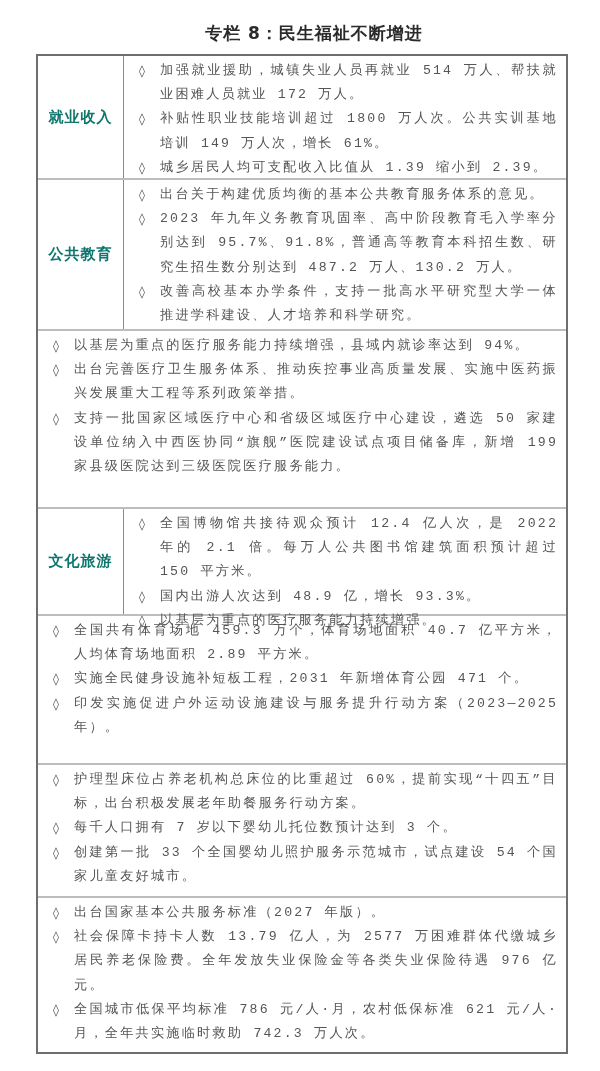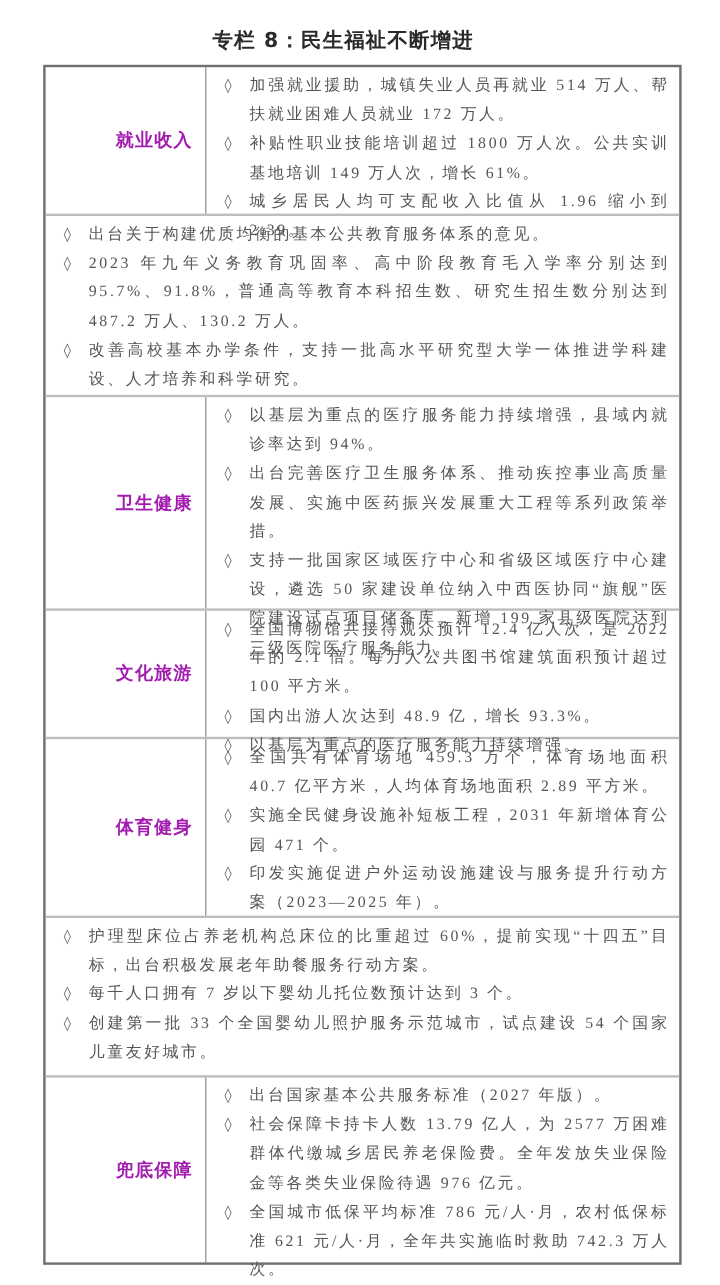--- a/index.html
+++ b/index.html
@@ -1,42 +1,42 @@
 <!DOCTYPE html>
 <html><head>
 <meta charset="utf-8">
 <style>
   html, body { margin: 0; padding: 0; background: #ffffff; }
   body { width: 600px; height: 1071px; position: relative; overflow: hidden; }
   .title {
     position: absolute; left: 0; top: 22px; width: 572px; text-align: center;
     font-family: "DejaVu Sans", sans-serif; font-weight: bold; font-size: 17px;
-    color: #2a2a2a; letter-spacing: 1px;
+    color: #2a2a2a; letter-spacing: 1px; padding-left: 28px;
   }
   .tbl {
     position: absolute; left: 36px; top: 54px; width: 532px;
     border: 2px solid #6e6e6e; box-sizing: border-box;
   }
   .row { display: flex; border-top: 2px solid #bdbdbd; box-sizing: border-box; }
   .row:first-child { border-top: none; }
   .cat {
     width: 85px; flex: 0 0 85px; border-right: 1.5px solid #8a8a8a;
     display: flex; align-items: center; justify-content: center;
     font-family: "DejaVu Sans", sans-serif; font-weight: bold; font-size: 15px;
-    color: #a21caf; letter-spacing: 1px; padding-left: 48px;
+    color: #0f766e; letter-spacing: 1px;
   }
   .items { flex: 1; padding: 3px 8px 3px 0; box-sizing: border-box; }
   .item { display: flex; align-items: flex-start; }
   .bullet {
     flex: 0 0 36px; width: 36px; text-align: center;
     font-family: "DejaVu Sans", sans-serif; font-size: 12px; color: #555;
     line-height: 24px;
   }
   .txt {
-    flex: 1; font-family: Liberation Serif, serif; font-size: 13.2px;
+    flex: 1; font-family: Liberation Mono, monospace; font-size: 13.2px;
     color: #555555; line-height: 24.2px; letter-spacing: 2.2px;
     text-align: justify;
   }
 </style>
 </head>
 <body>
 
 <div class="title">专栏 8：民生福祉不断增进</div>
 
 <div class="tbl">
@@ -47,44 +47,44 @@
       <div class="item">
           <span class="bullet">◊</span>
           <span class="txt">加强就业援助，城镇失业人员再就业 514 万人、帮扶就业困难人员就业 172 万人。</span>
         </div>
       <div class="item">
           <span class="bullet">◊</span>
           <span class="txt">补贴性职业技能培训超过 1800 万人次。公共实训基地培训 149 万人次，增长 61%。</span>
         </div>
       <div class="item">
           <span class="bullet">◊</span>
-          <span class="txt">城乡居民人均可支配收入比值从 1.96 缩小到 2.39。</span>
+          <span class="txt">城乡居民人均可支配收入比值从 1.39 缩小到 2.39。</span>
         </div>
     </div>
   </div>
 
   <div class="row" style="height:151px;">
+    <div class="cat">公共教育</div>
     <div class="items">
       <div class="item">
           <span class="bullet">◊</span>
           <span class="txt">出台关于构建优质均衡的基本公共教育服务体系的意见。</span>
         </div>
       <div class="item">
           <span class="bullet">◊</span>
           <span class="txt">2023 年九年义务教育巩固率、高中阶段教育毛入学率分别达到 95.7%、91.8%，普通高等教育本科招生数、研究生招生数分别达到 487.2 万人、130.2 万人。</span>
         </div>
       <div class="item">
           <span class="bullet">◊</span>
           <span class="txt">改善高校基本办学条件，支持一批高水平研究型大学一体推进学科建设、人才培养和科学研究。</span>
         </div>
     </div>
   </div>
 
   <div class="row" style="height:178px;">
-    <div class="cat">卫生健康</div>
     <div class="items">
       <div class="item">
           <span class="bullet">◊</span>
           <span class="txt">以基层为重点的医疗服务能力持续增强，县域内就诊率达到 94%。</span>
         </div>
       <div class="item">
           <span class="bullet">◊</span>
           <span class="txt">出台完善医疗卫生服务体系、推动疾控事业高质量发展、实施中医药振兴发展重大工程等系列政策举措。</span>
         </div>
       <div class="item">
@@ -92,35 +92,34 @@
           <span class="txt">支持一批国家区域医疗中心和省级区域医疗中心建设，遴选 50 家建设单位纳入中西医协同“旗舰”医院建设试点项目储备库，新增 199 家县级医院达到三级医院医疗服务能力。</span>
         </div>
     </div>
   </div>
 
   <div class="row" style="height:107px;">
     <div class="cat">文化旅游</div>
     <div class="items">
       <div class="item">
           <span class="bullet">◊</span>
-          <span class="txt">全国博物馆共接待观众预计 12.4 亿人次，是 2022 年的 2.1 倍。每万人公共图书馆建筑面积预计超过 100 平方米。</span>
+          <span class="txt">全国博物馆共接待观众预计 12.4 亿人次，是 2022 年的 2.1 倍。每万人公共图书馆建筑面积预计超过 150 平方米。</span>
         </div>
       <div class="item">
           <span class="bullet">◊</span>
           <span class="txt">国内出游人次达到 48.9 亿，增长 93.3%。</span>
         </div>
       <div class="item">
           <span class="bullet">◊</span>
           <span class="txt">以基层为重点的医疗服务能力持续增强。</span>
         </div>
     </div>
   </div>
 
   <div class="row" style="height:149px;">
-    <div class="cat">体育健身</div>
     <div class="items">
       <div class="item">
           <span class="bullet">◊</span>
           <span class="txt">全国共有体育场地 459.3 万个，体育场地面积 40.7 亿平方米，人均体育场地面积 2.89 平方米。</span>
         </div>
       <div class="item">
           <span class="bullet">◊</span>
           <span class="txt">实施全民健身设施补短板工程，2031 年新增体育公园 471 个。</span>
         </div>
       <div class="item">
@@ -141,21 +140,20 @@
           <span class="txt">每千人口拥有 7 岁以下婴幼儿托位数预计达到 3 个。</span>
         </div>
       <div class="item">
           <span class="bullet">◊</span>
           <span class="txt">创建第一批 33 个全国婴幼儿照护服务示范城市，试点建设 54 个国家儿童友好城市。</span>
         </div>
     </div>
   </div>
 
   <div class="row" style="height:156px;">
-    <div class="cat">兜底保障</div>
     <div class="items">
       <div class="item">
           <span class="bullet">◊</span>
           <span class="txt">出台国家基本公共服务标准（2027 年版）。</span>
         </div>
       <div class="item">
           <span class="bullet">◊</span>
           <span class="txt">社会保障卡持卡人数 13.79 亿人，为 2577 万困难群体代缴城乡居民养老保险费。全年发放失业保险金等各类失业保险待遇 976 亿元。</span>
         </div>
       <div class="item">

